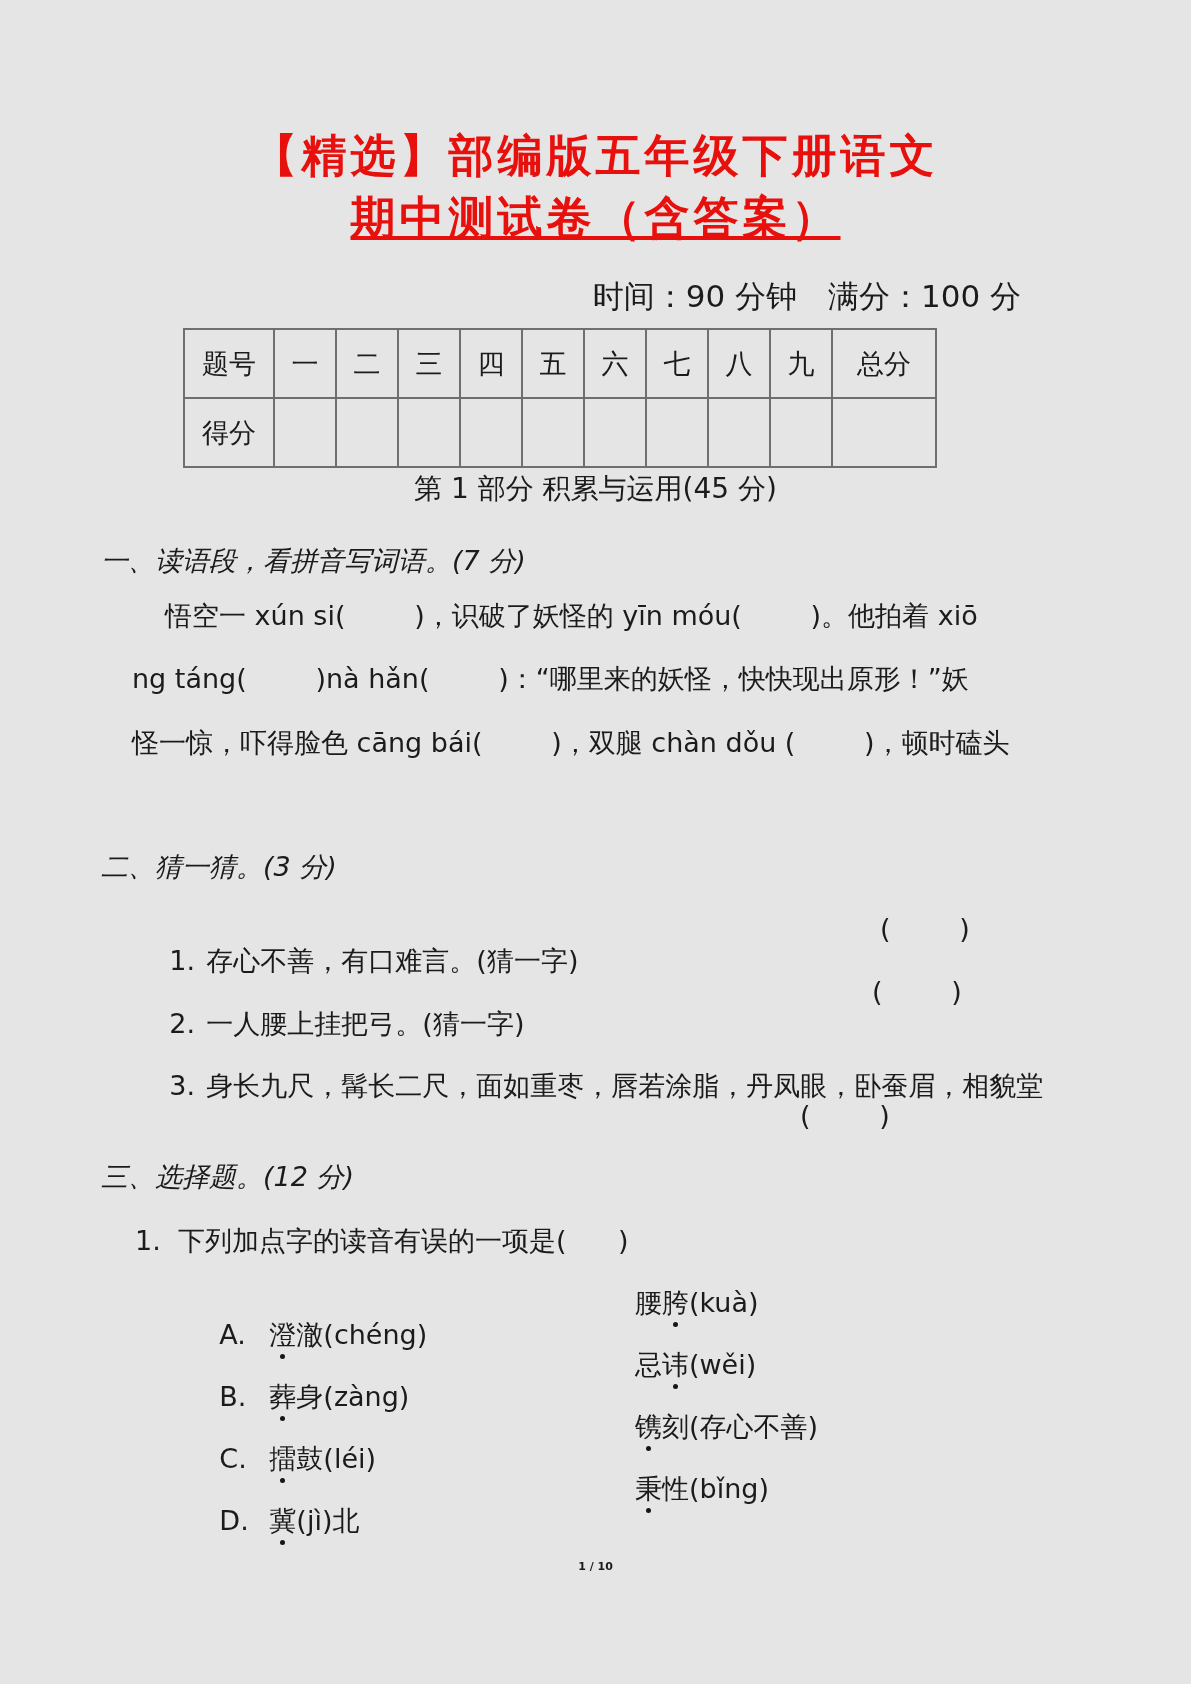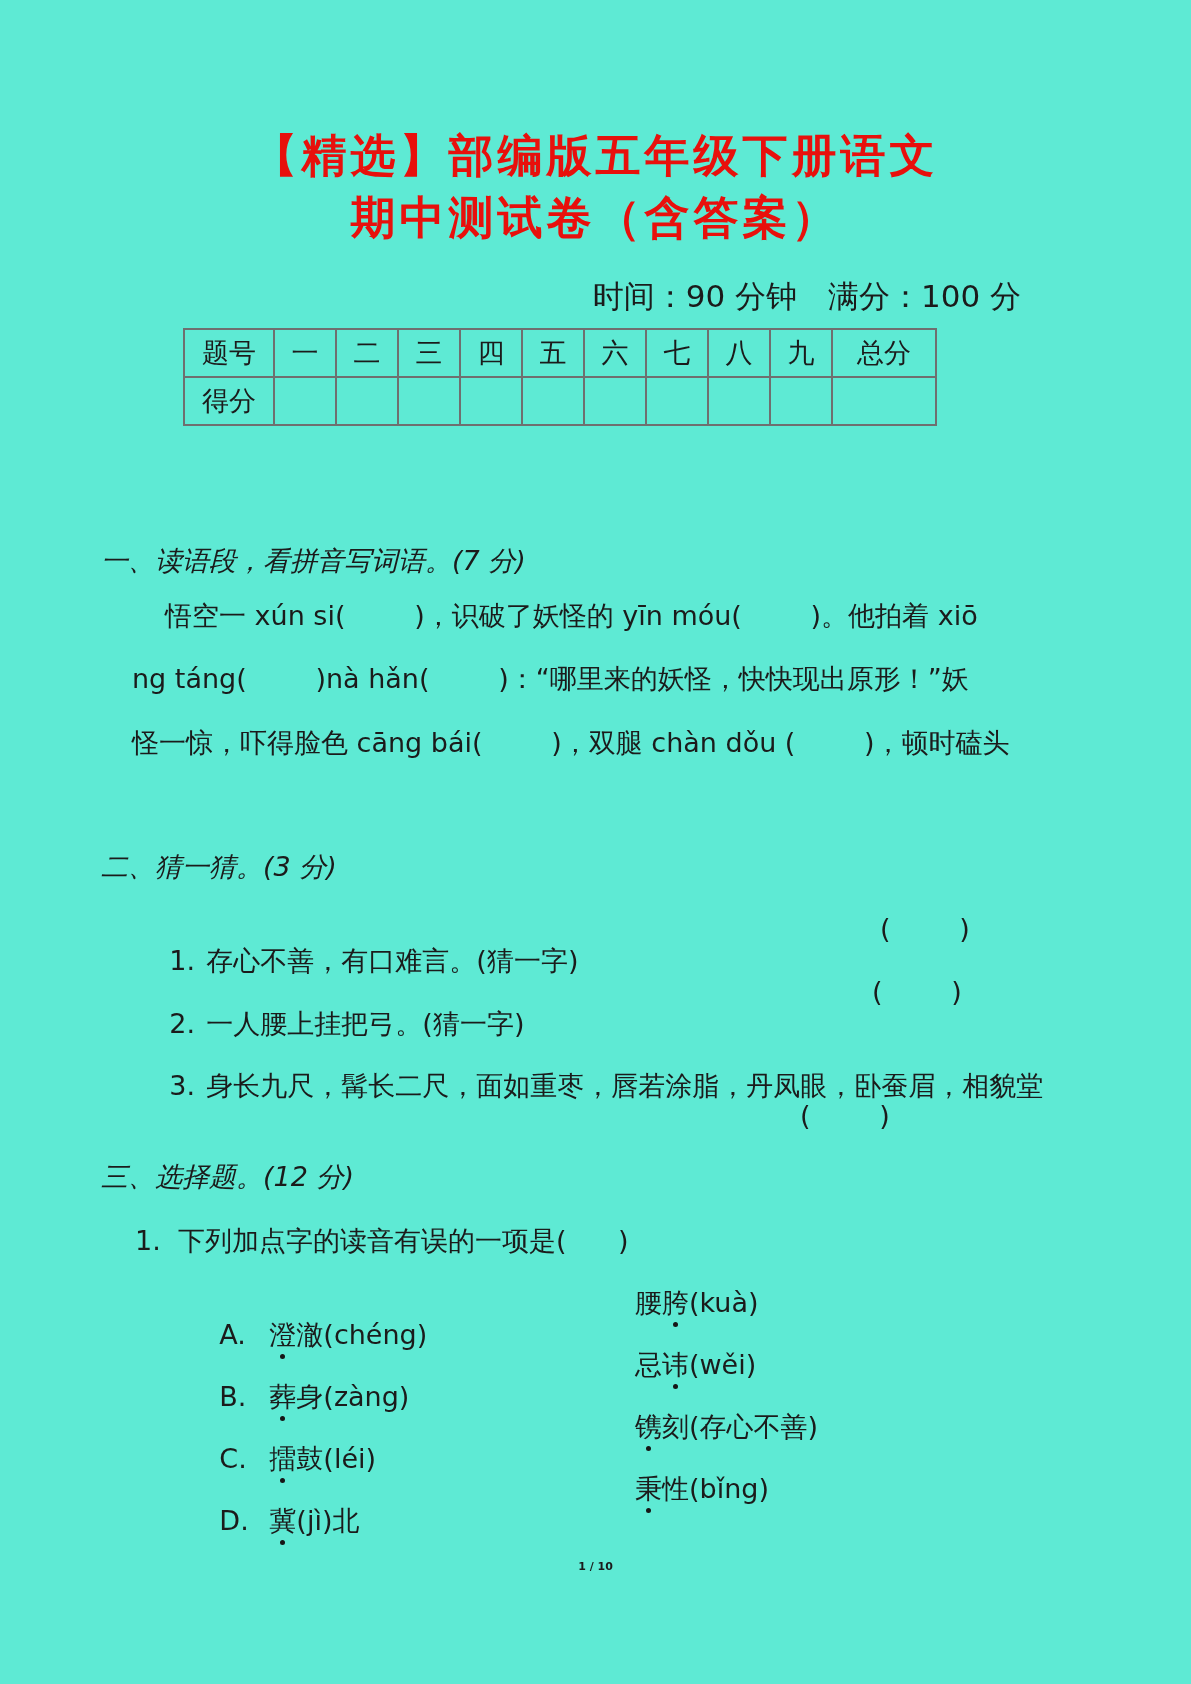--- a/index.html
+++ b/index.html
@@ -1,57 +1,57 @@
 <!DOCTYPE html>
 <html><head>
 <meta charset="utf-8">
 <style>
   html,body{margin:0;padding:0;background:#ffffff;}
   .page{
     position:relative;
     width:1191px;
     height:1684px;
-    background:#5eead4;
+    background:#e5e5e5;
     font-family:"DejaVu Sans","Liberation Sans",sans-serif;
     color:#1b1b1b;
     overflow:hidden;
   }
   .title{
     position:absolute;left:0;right:0;
     text-align:center;
     color:#e8100c;
     font-weight:bold;
     font-family:"DejaVu Serif","Liberation Serif",serif;
     font-size:45px;
     letter-spacing:4px;
     line-height:52px;
     white-space:pre;
   }
   .t1{top:130px;}
-  .t2{top:192px;}
+  .t2{top:192px;text-decoration:underline;}
   .info{
     position:absolute;
     top:276px;right:170px;
     font-size:31px;
     white-space:pre;
   }
   table.score-table{
     position:absolute;
     left:183px;top:328px;
     border-collapse:collapse;
     table-layout:fixed;
   }
   table.score-table td{
     border:2px solid #6f6f6f;
     text-align:center;
     vertical-align:middle;
     font-size:27px;
     padding:0;
   }
-  table.score-table tr{height:48px;}
+  table.score-table tr{height:69px;}
   .sec-heading{
     position:absolute;
     left:0;right:0;top:470px;
     text-align:center;
     font-size:28px;
     white-space:pre;
   }
   .line{
     position:absolute;
     font-size:27px;
@@ -137,20 +137,21 @@
       <td></td>
       <td></td>
       <td></td>
       <td></td>
       <td></td>
       <td></td>
     </tr>
   </tbody>
     </table>
 
+  <div class="sec-heading">第 1 部分 积累与运用(45 分)</div>
 
   <div class="line q-title" style="top:545px">一、读语段，看拼音写词语。(7 分)</div>
   <div class="line para first" style="top:600px">悟空一 xún si(        )，识破了妖怪的 yīn móu(        )。他拍着 xiō</div>
   <div class="line para" style="top:663px">ng táng(        )nà hǎn(        )：“哪里来的妖怪，快快现出原形！”妖</div>
   <div class="line para" style="top:727px">怪一惊，吓得脸色 cāng bái(        )，双腿 chàn dǒu (        )，顿时磕头</div>
 
   <div class="line q-title" style="top:851px">二、猜一猜。(3 分)</div>
 
   <div class="line item" style="top:913px">
     <span class="num">1.</span><span>存心不善，有口难言。(猜一字)</span>

